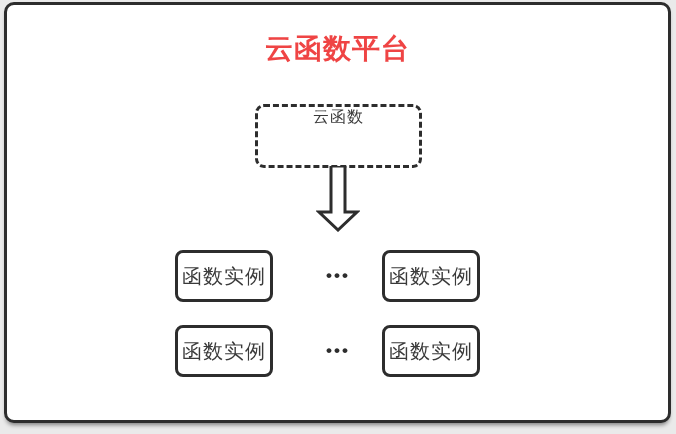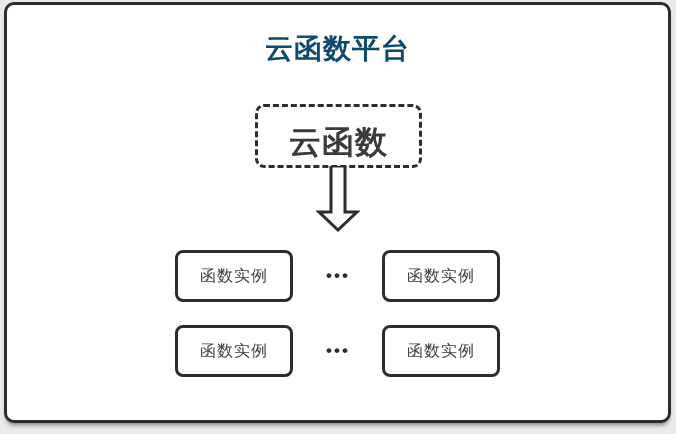--- a/index.html
+++ b/index.html
@@ -31,59 +31,58 @@
   }
   .title {
     position: absolute;
     left: 0;
     right: 0;
     top: 25px;
     text-align: center;
     font-size: 28px;
     font-weight: 700;
     letter-spacing: 1px;
-    color: #0c4a6e;
+    color: #ef4444;
   }
   .cloud-box {
     position: absolute;
     left: 248px;
     top: 99px;
     width: 167px;
     height: 64px;
     box-sizing: border-box;
     border: 3px dashed #2d2d2d;
     border-radius: 9px;
     background: #ffffff;
     display: flex;
-    align-items: flex-end;
+    align-items: flex-start;
     justify-content: center;
-    font-size: 32px;
+    font-size: 16px;
     color: #3a3a3a;
     letter-spacing: 1px;
-    font-weight: bold;
   }
   .arrow {
     position: absolute;
     left: 309px;
     top: 161px;
     width: 44px;
     height: 66px;
   }
   .inst-box {
     position: absolute;
-    width: 118px;
+    width: 98px;
     height: 52px;
     box-sizing: border-box;
     border: 3px solid #2d2d2d;
     border-radius: 8px;
     background: #ffffff;
     display: flex;
     align-items: center;
     justify-content: center;
-    font-size: 16px;
+    font-size: 20px;
     color: #3a3a3a;
     letter-spacing: 1px;
   }
   .row1 { top: 245px; }
   .row2 { top: 320px; }
   .col-left  { left: 168px; }
   .col-right { left: 375px; }
   .dots {
     position: absolute;
     left: 309px;

